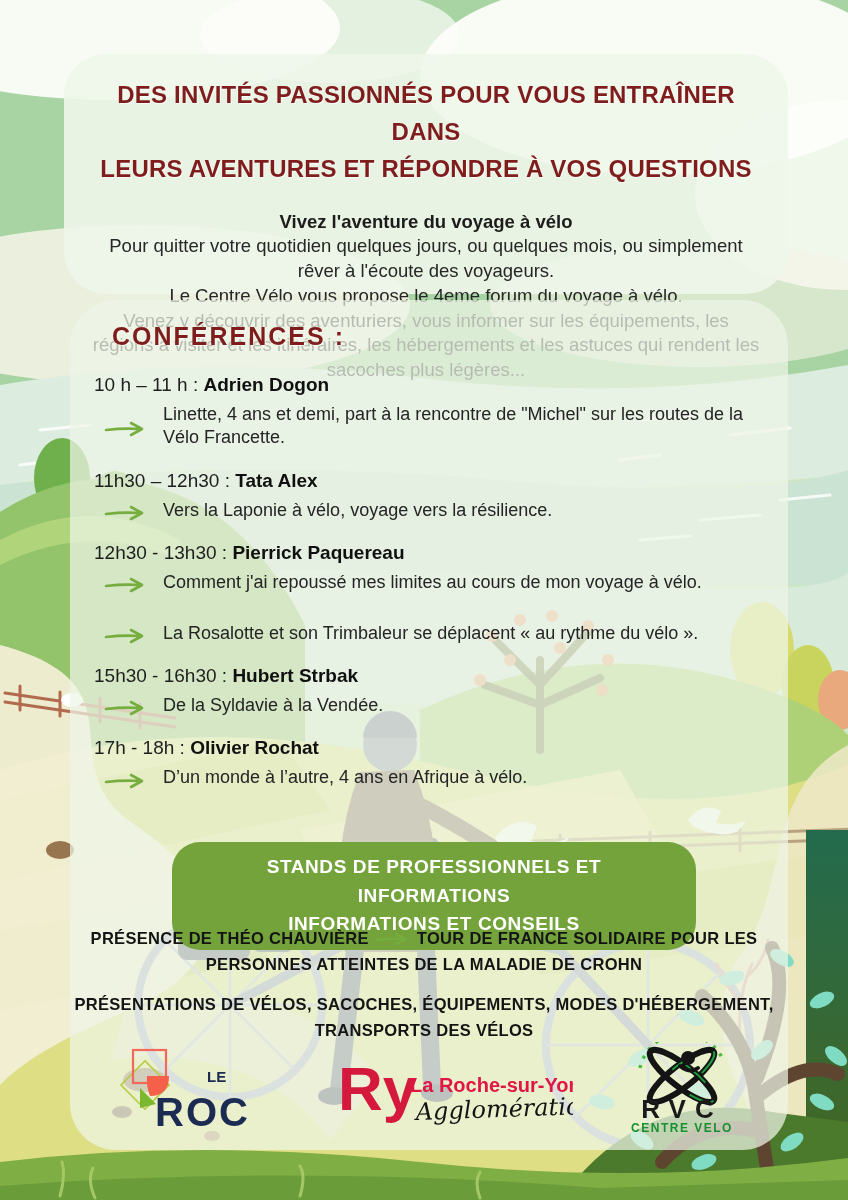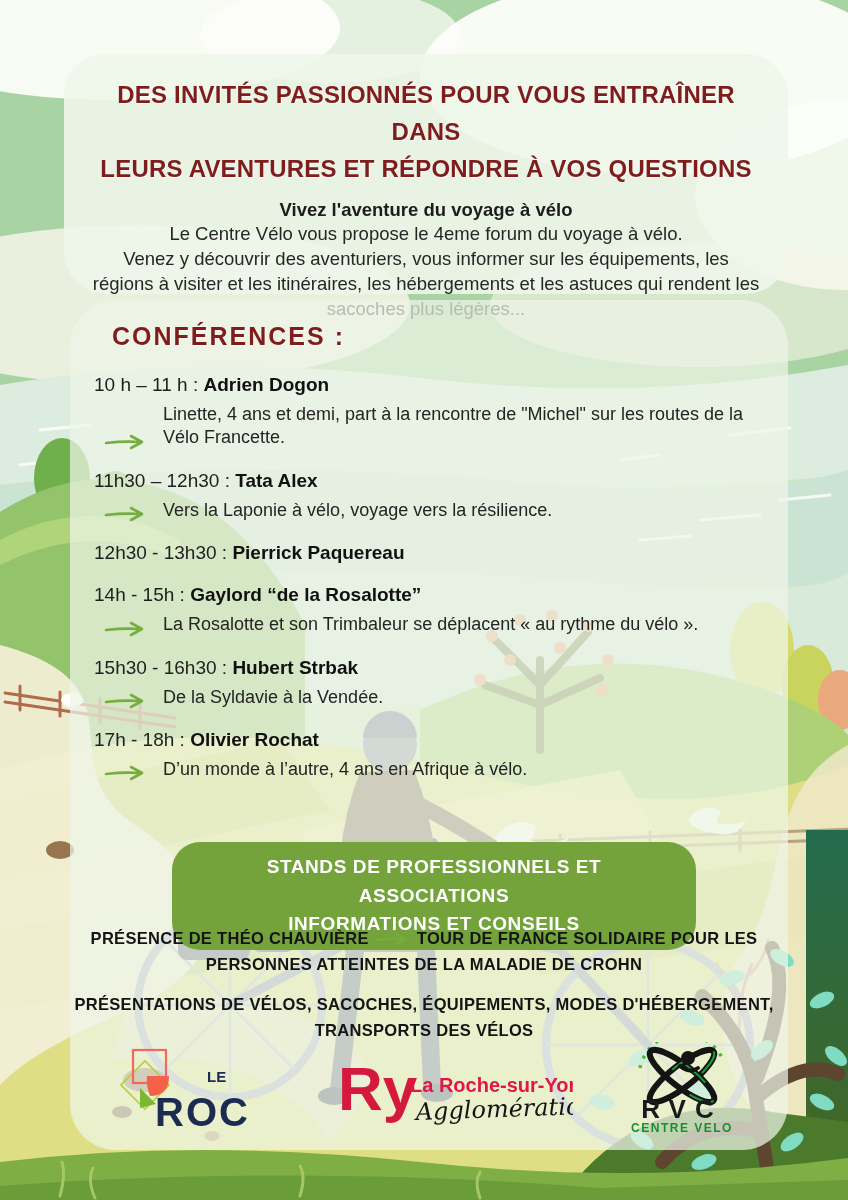--- a/index.html
+++ b/index.html
@@ -10,34 +10,34 @@
   .bg{position:absolute;left:0;top:0;width:848px;height:1200px;display:block;}
   .panel{position:absolute;box-sizing:border-box;}
   .title-panel{
     left:64px; top:54px; width:724px; height:240px; border-radius:42px;
     background:rgba(238,246,234,0.90); padding:22px 28px 0 28px; text-align:center;
   }
   .main-title{
     color:#7f1d1d; font-weight:bold; font-size:24px; line-height:1.55; letter-spacing:.2px;
     text-shadow:1px 1px 0 rgba(255,255,255,.75);
   }
-  .intro{margin-top:10px; font-size:18.5px; color:#262626; line-height:1.34;}
+  .intro{margin-top:22px; font-size:18.5px; color:#262626; line-height:1.34;}
   .intro-heading{font-weight:bold; color:#1c1c1c;}
   .conf-panel{
     left:70px; top:300px; width:718px; height:850px; border-radius:46px;
     background:rgba(238,245,231,0.72);
   }
   .conf-heading{
     position:absolute; left:42px; top:22px; color:#7f1d1d; font-weight:bold;
     font-size:25px; letter-spacing:2px; text-shadow:1px 1px 0 rgba(255,255,255,.7);
   }
   .conf-list{position:absolute; left:24px; top:74px; right:26px; display:flex; flex-direction:column; gap:20px;}
   .time-row{font-size:19px; color:#1e1e1e;}
   .speaker{font-weight:bold; color:#101010;margin-top:32px;}
-  .desc-row{display:flex; align-items:flex-end; gap:15px; margin:7px 0 0 10px;}
+  .desc-row{display:flex; align-items:center; gap:15px; margin:7px 0 0 10px;}
   .arrow-icon{flex:0 0 auto; margin-top:5px;}
   .desc-text{font-size:18px; color:#242424; line-height:1.3; max-width:610px;}
   .banner{
     position:absolute; left:172px; top:842px; width:524px; box-sizing:border-box;
     background:#74a33c; border-radius:28px; padding:11px 18px; text-align:center;
     color:#ffffff; font-weight:bold; font-size:19px; line-height:1.5; letter-spacing:.6px;
   }
   .caps-block{
     position:absolute; text-align:center; font-weight:bold; color:#141414;
     font-size:16.5px; line-height:1.55; letter-spacing:.3px;
@@ -228,20 +228,21 @@
     </g>
   </svg>
 
   <div class="panel title-panel">
     <div class="main-title">
       <div>DES INVITÉS PASSIONNÉS POUR VOUS ENTRAÎNER DANS</div>
       <div>LEURS AVENTURES ET RÉPONDRE À VOS QUESTIONS</div>
     </div>
     <div class="intro">
       <div class="intro-heading">Vivez l'aventure du voyage à vélo</div>
+      <div>Pour quitter votre quotidien quelques jours, ou quelques mois, ou simplement rêver à l'écoute des voyageurs.</div>
       <div>Le Centre Vélo vous propose le 4eme forum du voyage à vélo.</div>
       <div>Venez y découvrir des aventuriers, vous informer sur les équipements, les régions à visiter et les itinéraires, les hébergements et les astuces qui rendent les sacoches plus légères...</div>
     </div>
   </div>
 
   <div class="panel conf-panel">
     <div class="conf-heading">CONFÉRENCES :</div>
 
     <div class="conf-list">
 
@@ -260,24 +261,29 @@
         <div class="desc-row">
           <svg class="arrow-icon" width="44" height="16" viewBox="0 0 44 16">
               <path d="M2,9 Q20,7 35,8 M27,2 L38,8 L27,14" fill="none" stroke="#76ad3f" stroke-width="2.6" stroke-linecap="round" stroke-linejoin="round"></path>
             </svg>
           <div class="desc-text">Vers la Laponie à vélo, voyage vers la résilience.</div>
         </div>
       </div>
 
       <div class="conf-item">
         <div class="time-row"><span>12h30 - 13h30 : </span><span class="speaker">Pierrick Paquereau</span></div>
-      </div>
-
-      <div class="conf-item">
-        <div class="time-row"><span>14h - 15h : </span><span class="speaker">Gaylord “de la Rosalotte”</span></div>
+        <div class="desc-row">
+          <svg class="arrow-icon" width="44" height="16" viewBox="0 0 44 16">
+              <path d="M2,9 Q20,7 35,8 M27,2 L38,8 L27,14" fill="none" stroke="#76ad3f" stroke-width="2.6" stroke-linecap="round" stroke-linejoin="round"></path>
+            </svg>
+          <div class="desc-text">Comment j'ai repoussé mes limites au cours de mon voyage à vélo.</div>
+        </div>
+      </div>
+
+      <div class="conf-item">
         <div class="desc-row">
           <svg class="arrow-icon" width="44" height="16" viewBox="0 0 44 16">
               <path d="M2,9 Q20,7 35,8 M27,2 L38,8 L27,14" fill="none" stroke="#76ad3f" stroke-width="2.6" stroke-linecap="round" stroke-linejoin="round"></path>
             </svg>
           <div class="desc-text">La Rosalotte et son Trimbaleur se déplacent « au rythme du vélo ».</div>
         </div>
       </div>
 
       <div class="conf-item">
         <div class="time-row"><span>15h30 - 16h30 : </span><span class="speaker">Hubert Strbak</span></div>
@@ -296,21 +302,21 @@
               <path d="M2,9 Q20,7 35,8 M27,2 L38,8 L27,14" fill="none" stroke="#76ad3f" stroke-width="2.6" stroke-linecap="round" stroke-linejoin="round"></path>
             </svg>
           <div class="desc-text">D’un monde à l’autre, 4 ans en Afrique à vélo.</div>
         </div>
       </div>
 
     </div>
   </div>
 
   <div class="banner">
-    <div>STANDS DE PROFESSIONNELS ET ASSOCIATIONS</div>
+    <div>STANDS DE PROFESSIONNELS ET INFORMATIONS</div>
     <div>INFORMATIONS ET CONSEILS</div>
   </div>
 
   <div class="caps-block presentations">PRÉSENTATIONS DE VÉLOS, SACOCHES, ÉQUIPEMENTS, MODES D'HÉBERGEMENT, TRANSPORTS DES VÉLOS</div>
 
   <div class="caps-block presence">
     <span>PRÉSENCE DE THÉO CHAUVIÈRE</span><svg class="inline-arrow" width="36" height="13" viewBox="0 0 36 13">
         <path d="M2,7 Q16,5 28,6 M21,1 L31,6 L21,11" fill="none" stroke="#76ad3f" stroke-width="2.3" stroke-linecap="round" stroke-linejoin="round"></path>
       </svg><span>TOUR DE FRANCE SOLIDAIRE POUR LES PERSONNES ATTEINTES DE LA MALADIE DE CROHN</span>
   </div>

